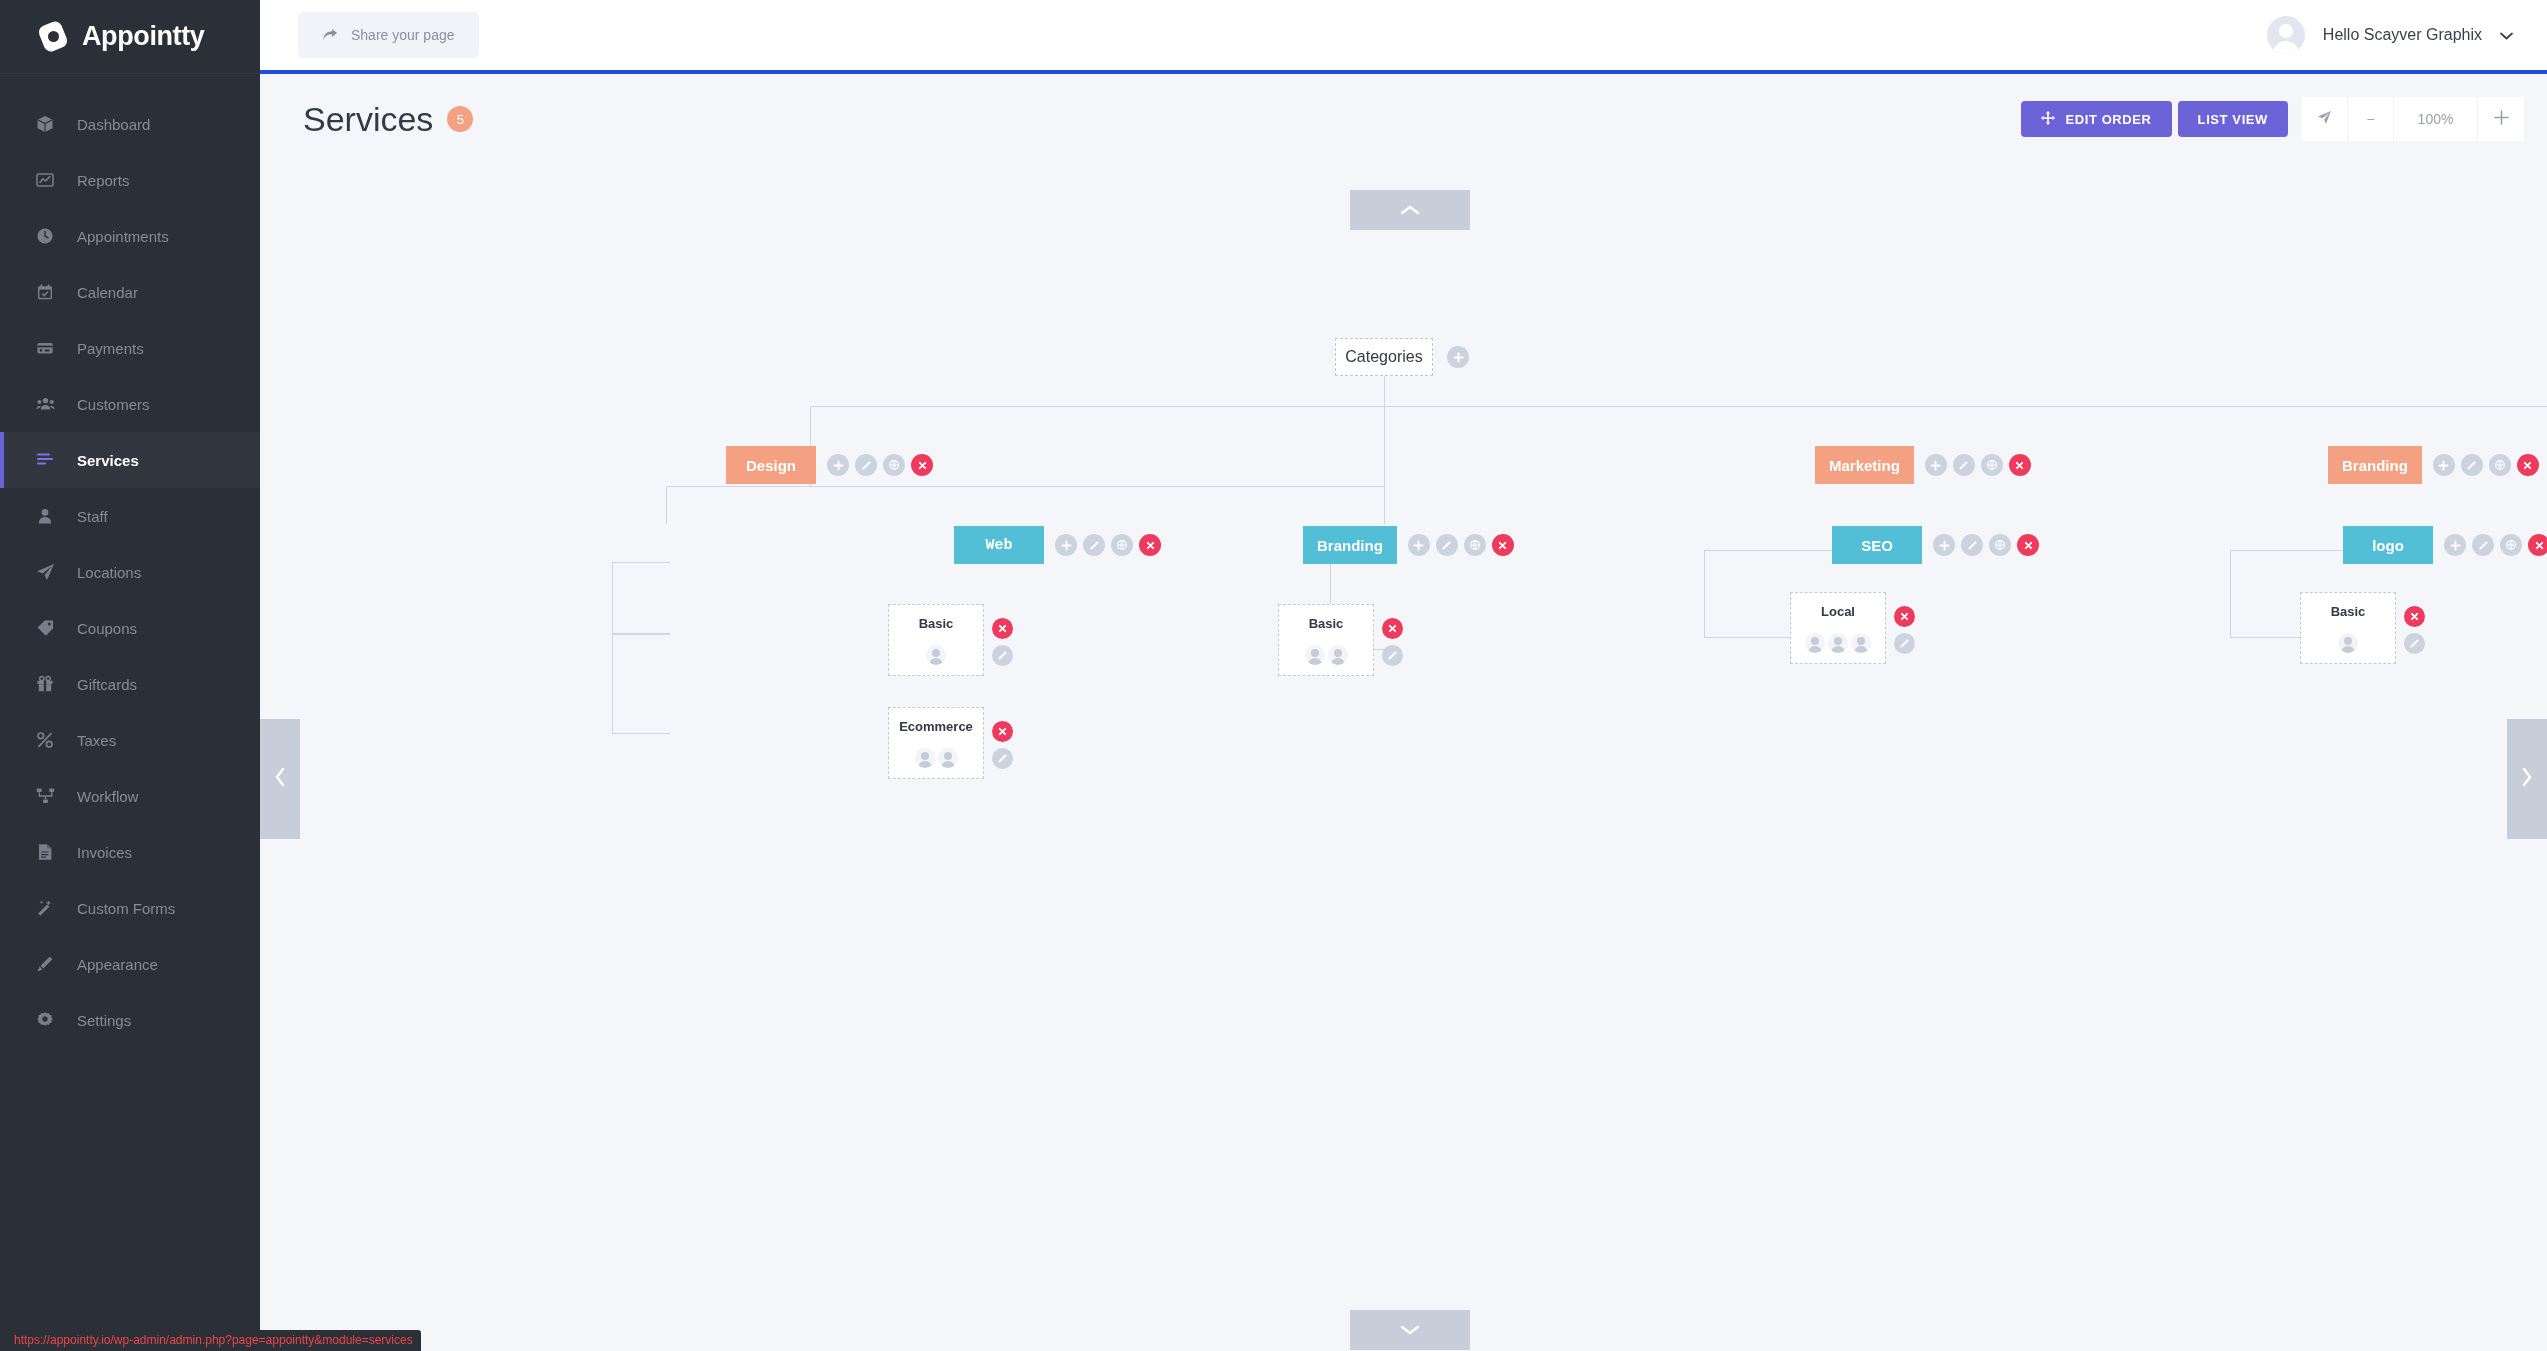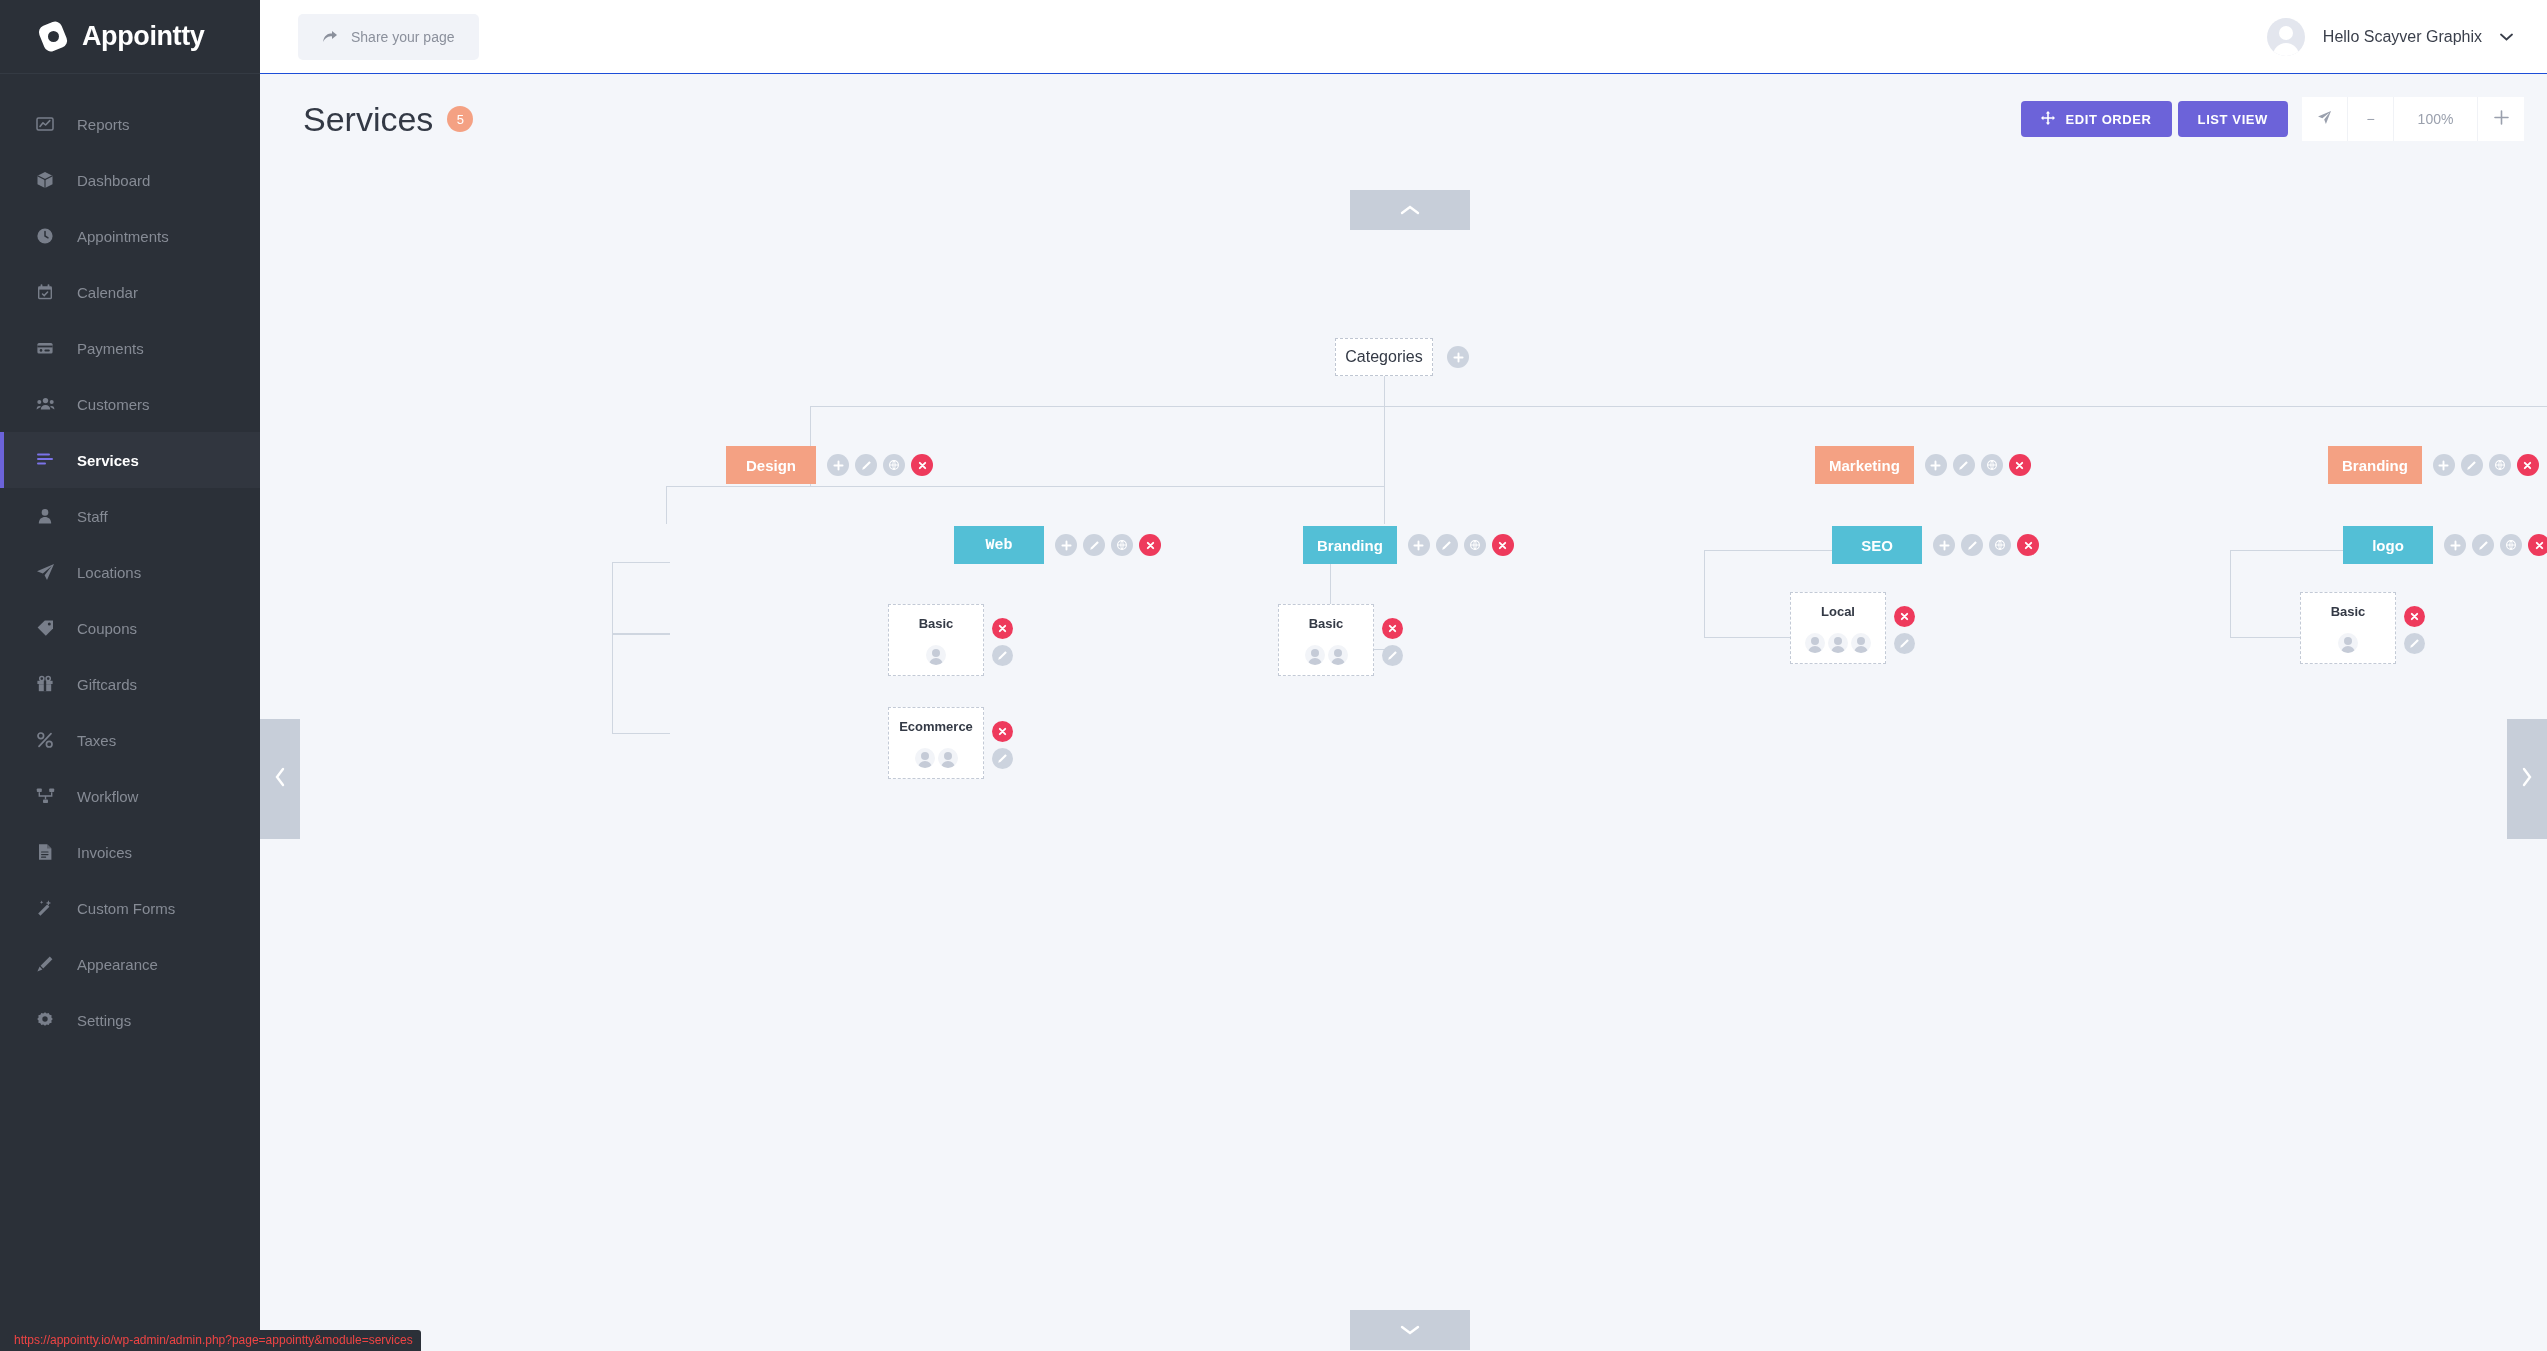--- a/index.html
+++ b/index.html
@@ -67,21 +67,21 @@
   .nav-item.active::before {
     content: ""; position: absolute; left: 0; top: 0;
     width: 4px; height: 100%; background: #6c63d9;
   }
 
   
   #topbar {
     position: absolute; left: 260px; top: 0;
     width: 2287px; height: 74px;
     background: #ffffff;
-    border-bottom: 1px solid #1d4ed8;
+    border-bottom: 4px solid #1d4ed8;
     display: flex; align-items: center;
     justify-content: space-between;
     z-index: 20;
   }
   #share-btn {
     margin-left: 38px;
     height: 46px; padding: 0 24px;
     background: #f1f3f8;
     border-radius: 5px;
     display: flex; align-items: center; gap: 13px;
@@ -259,35 +259,35 @@
     <span class="logo-mark">
       <span class="sq"></span>
         <span class="cut"></span>
     </span>
     <span class="brand-text">Appointty</span>
   </div>
   <div class="nav-list">
       <div class="nav-item">
         <span class="nav-ico">
           <svg width="18" height="18" viewBox="0 0 18 18">
-            <rect x="1" y="3" width="16" height="12" rx="1.5" stroke="#787e8a" stroke-width="1.5" fill="none"></rect>
-            <path d="M4 11.5 L7 7.8 L9.6 10 L13.8 5.6" stroke="#787e8a" stroke-width="1.6" fill="none" stroke-linecap="round" stroke-linejoin="round"></path>
-          </svg>
-        </span>
-        <span>Reports</span>
-      </div>
-      <div class="nav-item">
-        <span class="nav-ico">
-          <svg width="18" height="18" viewBox="0 0 18 18">
             <path d="M9 1 L16.5 4.8 V13.2 L9 17 L1.5 13.2 V4.8 Z" fill="#787e8a"></path>
             <path d="M1.5 4.8 L9 8.6 L16.5 4.8" stroke="#2b3038" stroke-width="1.1" fill="none"></path>
             <path d="M9 8.6 V17" stroke="#2b3038" stroke-width="1.1"></path>
           </svg>
         </span>
         <span>Dashboard</span>
+      </div>
+      <div class="nav-item">
+        <span class="nav-ico">
+          <svg width="18" height="18" viewBox="0 0 18 18">
+            <rect x="1" y="3" width="16" height="12" rx="1.5" stroke="#787e8a" stroke-width="1.5" fill="none"></rect>
+            <path d="M4 11.5 L7 7.8 L9.6 10 L13.8 5.6" stroke="#787e8a" stroke-width="1.6" fill="none" stroke-linecap="round" stroke-linejoin="round"></path>
+          </svg>
+        </span>
+        <span>Reports</span>
       </div>
       <div class="nav-item">
         <span class="nav-ico">
           <svg width="18" height="18" viewBox="0 0 18 18">
             <circle cx="9" cy="9" r="7.6" fill="#787e8a"></circle>
             <path d="M9 4.6 V9 L12 10.8" stroke="#2b3038" stroke-width="1.5" fill="none" stroke-linecap="round"></path>
           </svg>
         </span>
         <span>Appointments</span>
       </div>

